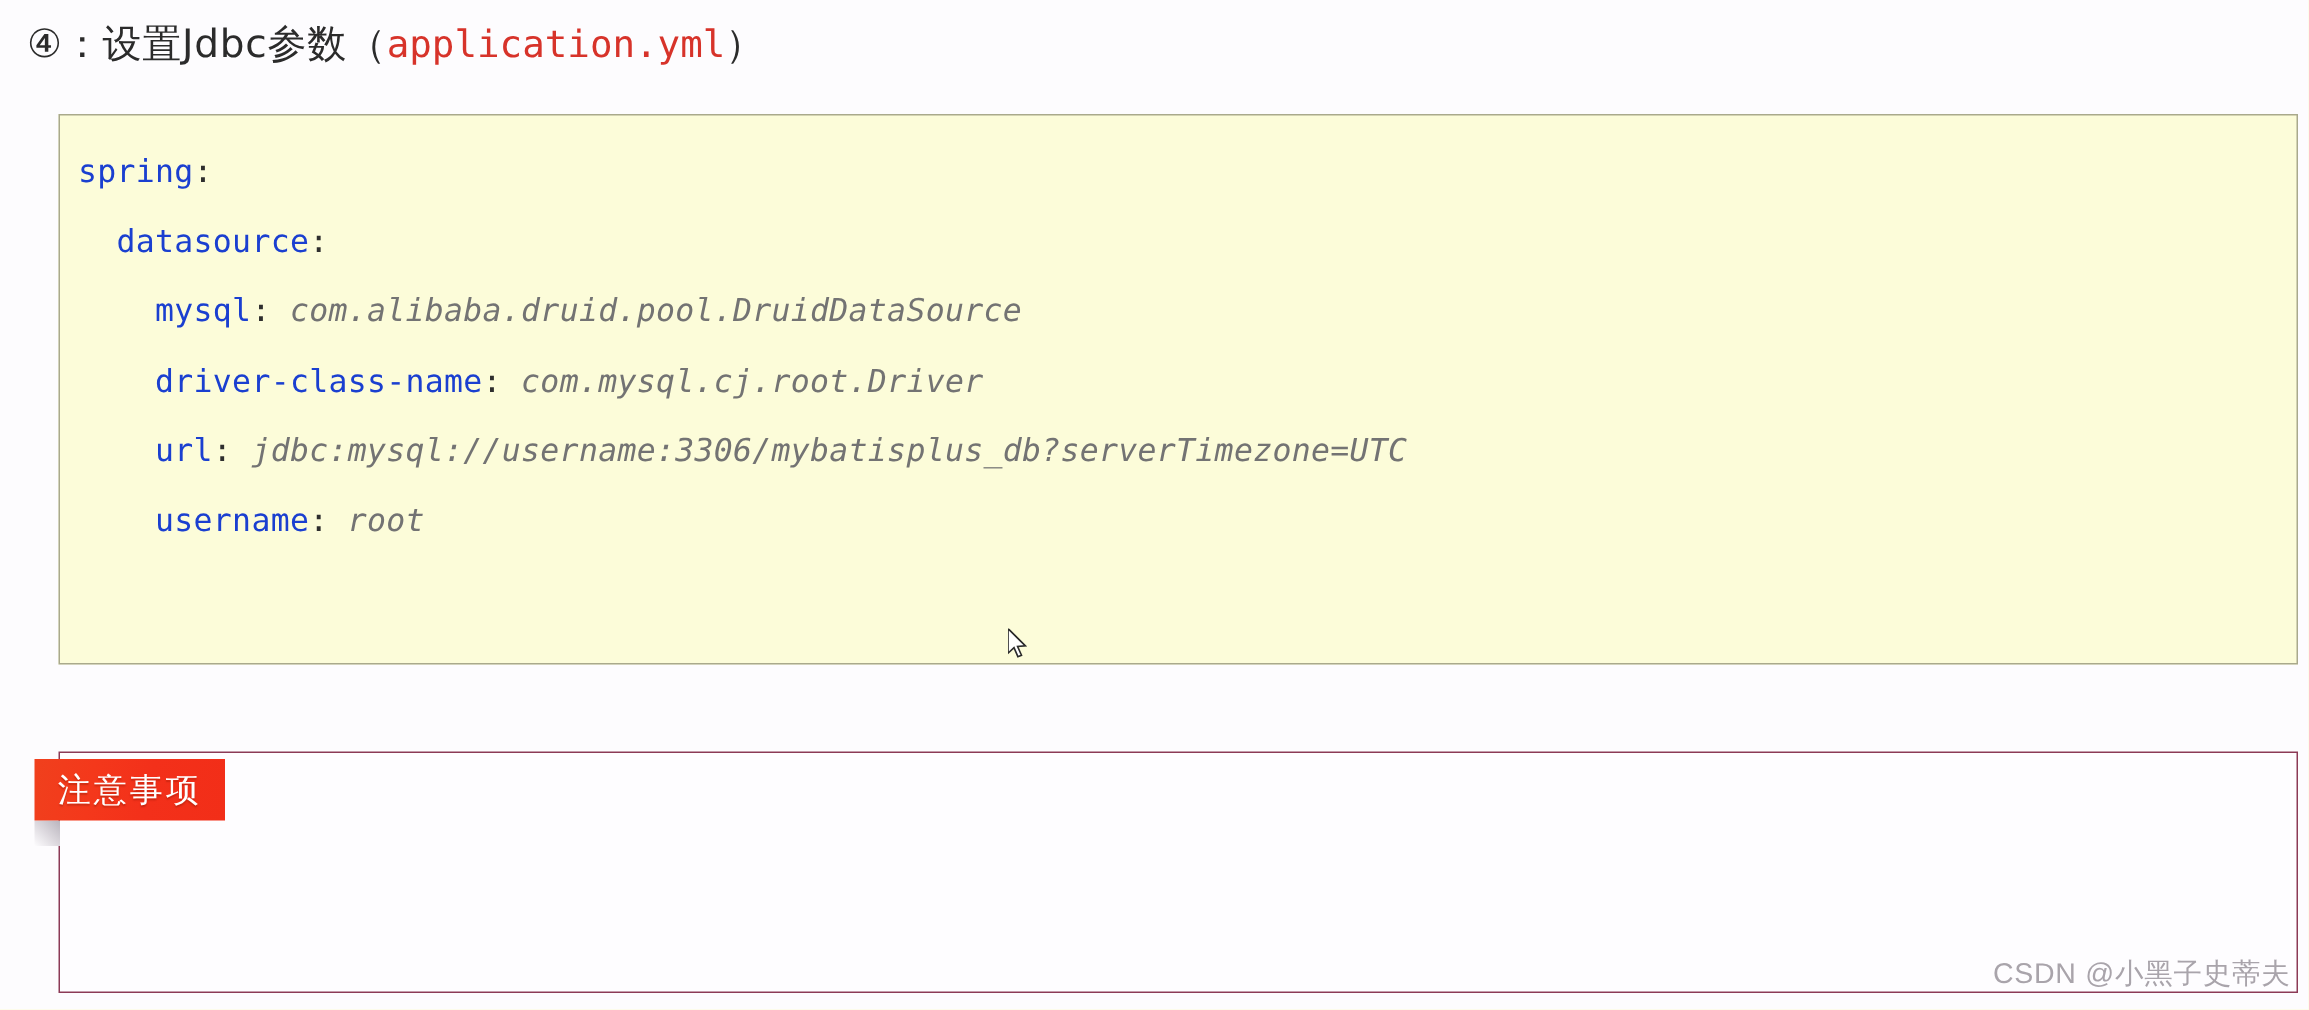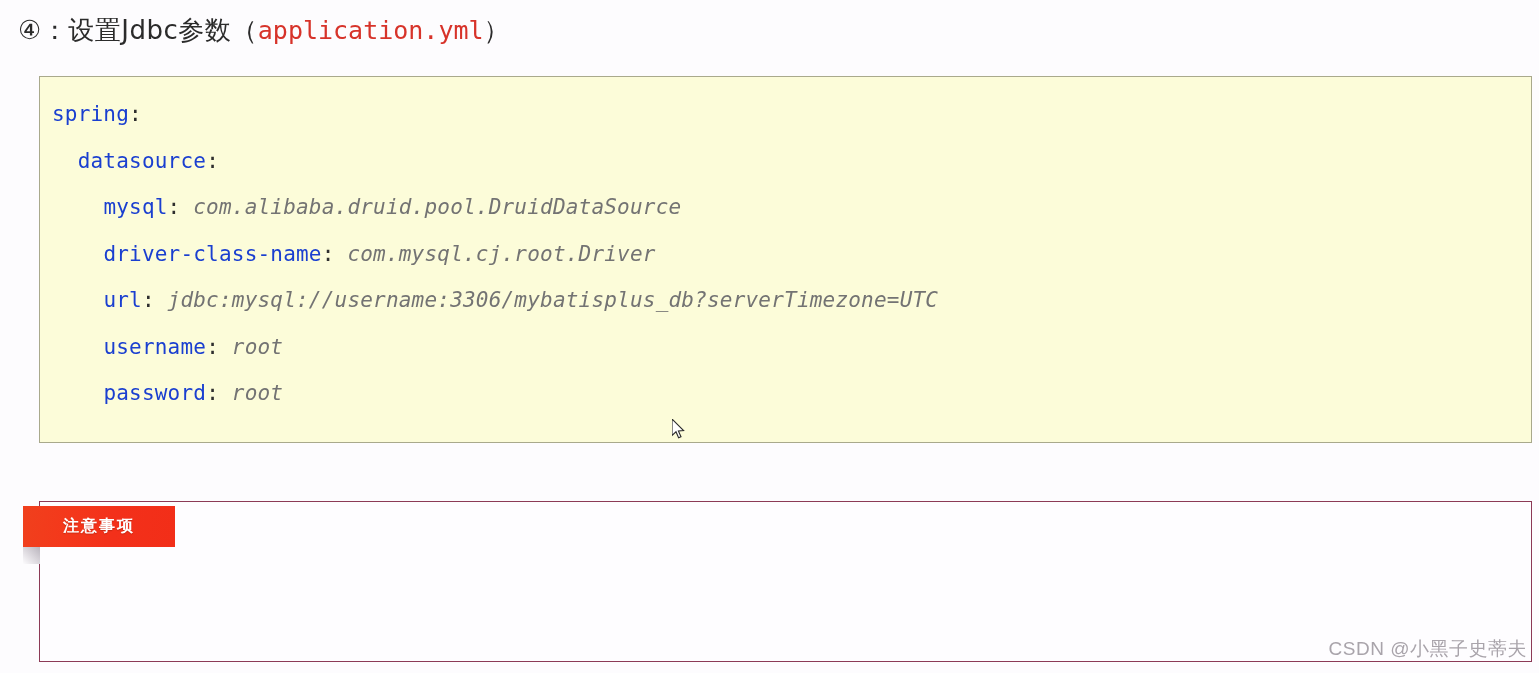--- a/index.html
+++ b/index.html
@@ -83,26 +83,26 @@
     width: 1493px;
     height: 161px;
     background: #fefdff;
     border: 1px solid #8c3a56;
     box-sizing: border-box;
   }
   .note-badge {
     position: absolute;
     left: 23px;
     top: 506px;
-    width: 152px;
+    width: 127px;
     height: 41px;
     background: linear-gradient(100deg, #f0401d 0%, #f4381b 30%, #f3301a 60%, #f22e18 100%);
     color: #ffffff;
-    font-size: 16px;
-    font-weight: bold;
+    font-size: 22px;
+    font-weight: normal;
     font-family: "DejaVu Sans", "Liberation Sans", sans-serif;
     display: flex;
     align-items: center;
     justify-content: center;
     letter-spacing: 2px;
     text-shadow: 0 1px 1px rgba(120, 20, 0, 0.35);
   }
   .note-fold {
     position: absolute;
     left: 23px;
@@ -132,21 +132,20 @@
 </div>
 
 <div class="code-block">
   <div class="code-inner">
     <div class="code-line"><span></span><span class="key">spring</span><span class="punct">:</span><span class="val"></span></div>
     <div class="code-line"><span>  </span><span class="key">datasource</span><span class="punct">:</span><span class="val"></span></div>
     <div class="code-line"><span>    </span><span class="key">mysql</span><span class="punct">: </span><span class="val">com.alibaba.druid.pool.DruidDataSource</span></div>
     <div class="code-line"><span>    </span><span class="key">driver-class-name</span><span class="punct">: </span><span class="val">com.mysql.cj.root.Driver</span></div>
     <div class="code-line"><span>    </span><span class="key">url</span><span class="punct">: </span><span class="val">jdbc:mysql://username:3306/mybatisplus_db?serverTimezone=UTC</span></div>
     <div class="code-line"><span>    </span><span class="key">username</span><span class="punct">: </span><span class="val">root</span></div>
-    <div class="code-line"><span>    </span><span class="key">password</span><span class="punct">: </span><span class="val">root</span></div>
   </div>
 </div>
 
 <div class="cursor">
   <svg width="14" height="21" viewBox="0 0 14 21">
     <polygon points="0,0 0,16.5 4,12.8 6.6,18.8 9,17.8 6.4,12 11.6,11.6" fill="#ffffff" stroke="#2b2b2b" stroke-width="1.1"></polygon>
   </svg>
 </div>
 
 <div class="note-box">

